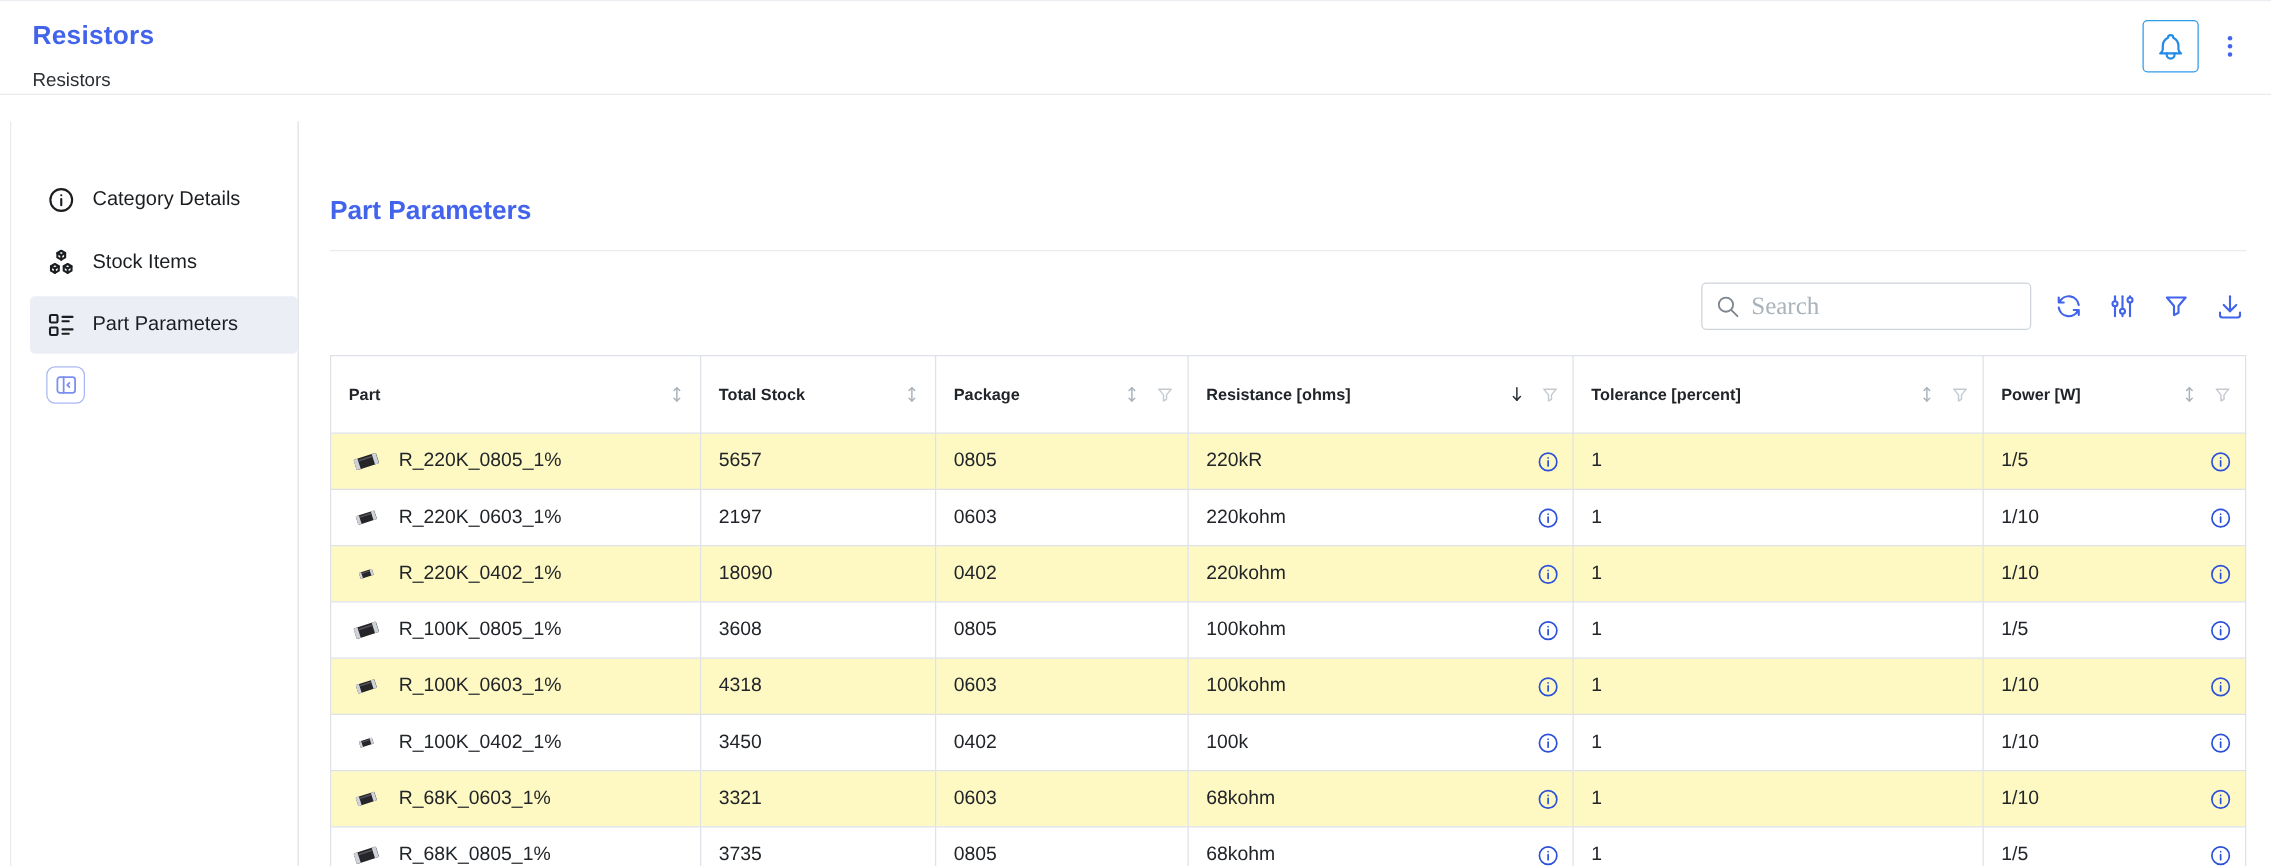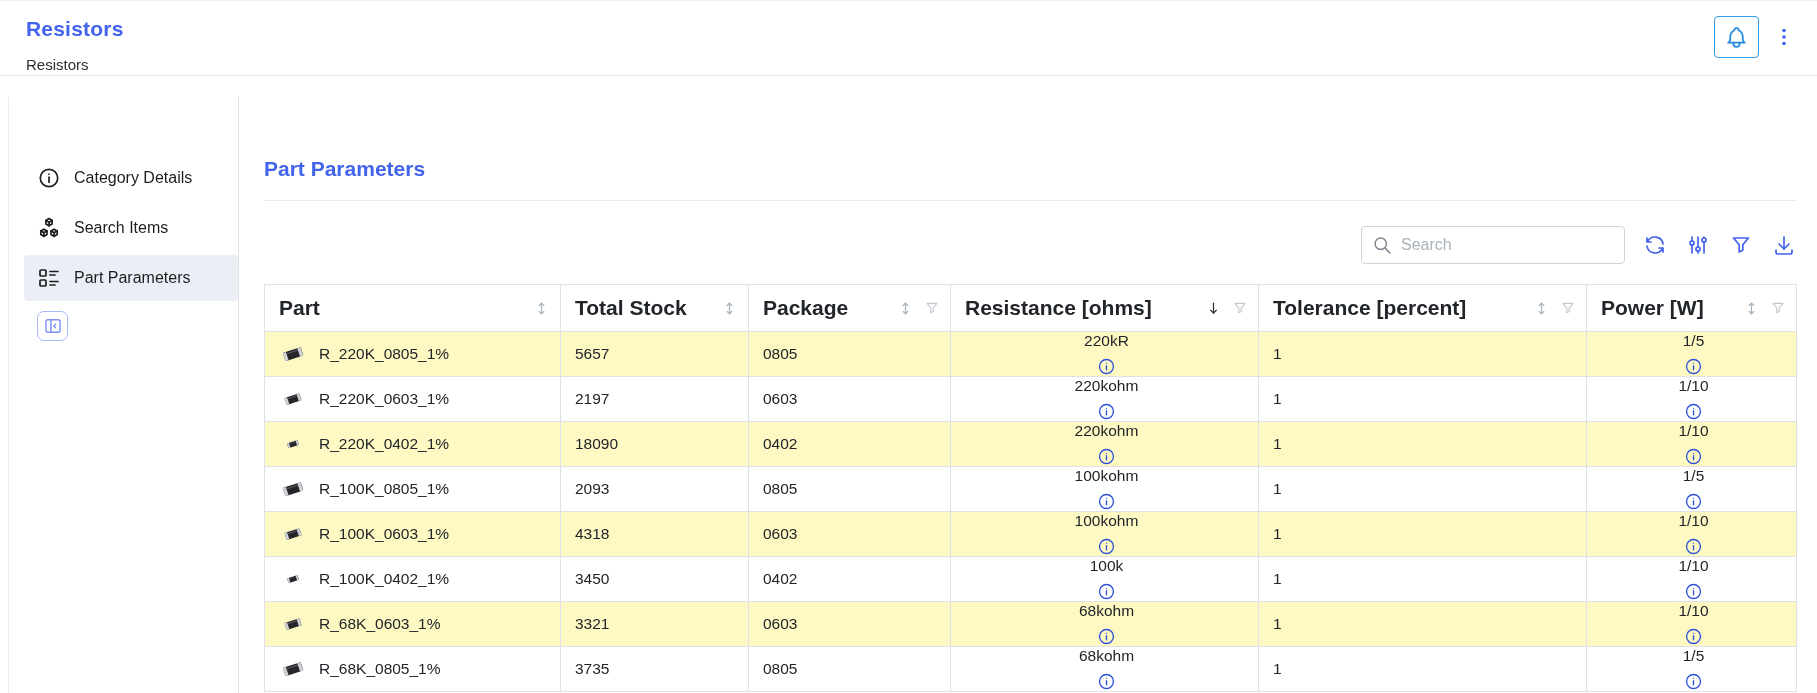--- a/index.html
+++ b/index.html
@@ -17,58 +17,58 @@
   .bell-btn { width:45px; height:42px; border:1px solid #2f9be8; border-radius:4px; background:#fff;
     display:flex; align-items:center; justify-content:center; color:var(--bell); cursor:pointer; }
   .kebab-btn { width:26px; height:42px; display:flex; align-items:center; justify-content:center;
     color:var(--primary); background:none; border:none; cursor:pointer; }
 
   
   .content { position:absolute; top:97px; left:8px; right:0; bottom:0;
     border-left:1px solid #e9ecef; display:flex; }
 
   
-  .sidebar { width:229px; flex:0 0 229px; padding-top:36px;margin-top:18px; }
+  .sidebar { width:229px; flex:0 0 229px; padding-top:36px; }
   .sidebar-item { display:flex; align-items:center; gap:13px; height:46px; margin:4px 0 4px 15px;
     padding:0 10px 0 13px; border-radius:4px; cursor:pointer; font-size:16px; color:#1b1e21; }
   .sidebar-item .ic { width:24px; height:24px; color:#1b1e21; flex:0 0 24px; }
   .sidebar-item.active { background:#eceef6; }
   .sidebar-collapse-btn { margin:10px 0 0 28px; width:31px; height:30px; border:1.5px solid #aab8f3;
     border-radius:7px; background:#fff; color:#7b8ff0; display:flex; align-items:center; justify-content:center; cursor:pointer; }
   .sidebar-rule { width:1px; background:#dee2e6; flex:0 0 1px; }
 
   
   .main { flex:1; padding:0 22px 0 25px; }
   .panel-title { padding-top:60px; font-size:21px; font-weight:bold; color:var(--primary); }
   .panel-divider { margin-top:19px; border:none; border-top:1px solid #e9ecef; }
 
   .toolbar-row { margin-top:25px; display:flex; justify-content:flex-end; align-items:center; gap:17px; }
   .search-box { width:264px; height:38px; border:1px solid #ced4da; border-radius:4px;
     display:flex; align-items:center; padding:0 10px; gap:8px; background:#fff; }
   .search-box .ic { color:#7d868e; width:21px; height:21px; flex:0 0 21px; }
-  .search-box input { border:none; outline:none; font-size:16px; width:100%; color:#7f1d1d;
-    font-family:Liberation Sans, sans-serif; background:transparent; }
+  .search-box input { border:none; outline:none; font-size:20px; width:100%; color:#7f1d1d;
+    font-family:Liberation Serif, serif; background:transparent; }
   .search-box input::placeholder { color:#aab2ba; }
   .tool-btn { background:none; border:none; color:var(--primary); width:26px; height:26px;
     display:flex; align-items:center; justify-content:center; cursor:pointer; }
   .tool-btn .ic { width:24px; height:24px; }
 
   
   table.params { margin-top:20px; width:100%; border-collapse:collapse; table-layout:fixed; }
   table.params th, table.params td { border:1px solid #dee2e6; overflow:hidden; white-space:nowrap; }
-  table.params th { height:47px; font-size:21px; font-weight:bold; text-align:left; padding:0 10px 0 14px;
+  table.params th { height:62px; font-size:13px; font-weight:bold; text-align:left; padding:0 10px 0 14px;
     background:#fff; cursor:pointer; }
   table.params td { height:45px; font-size:15.5px; padding:0 10px 0 14px; }
   tr.striped td { background:#fef9c3; }
   .th-inner { display:flex; align-items:center; }
   .th-icons { margin-left:auto; display:flex; align-items:center; gap:10px; }
   .sort-ic { width:17px; height:17px; color:#aab2ba; }
   .sort-ic.desc { color:#2b3035; }
   .funnel-ic { width:16px; height:16px; color:#c3c9cf; }
-  .cell-flex { display:flex; align-items:center; height:100%;flex-direction:column; }
+  .cell-flex { display:flex; align-items:center; height:100%; }
   .cell-flex .val { flex:1; }
   .info-ic { width:19px; height:19px; color:var(--info); flex:0 0 19px; cursor:pointer; }
   .part-cell { display:flex; align-items:center; gap:13px; height:100%; }
   .thumb { width:27px; height:27px; flex:0 0 27px; display:flex; align-items:center; justify-content:center; cursor:pointer; }
 </style>
 </head>
 <body>
 
 <header class="app-header">
   <div class="app-title">Resistors</div>
@@ -111,21 +111,21 @@
           <span class="ic">
             <svg class="stroke-ic" viewBox="0 0 24 24" width="24" height="24" stroke-width="1.5">
               <path d="M12 2.6l3.1 1.8v3.5L12 9.7 8.9 7.9V4.4z"></path>
               <path d="M8.9 4.4l3.1 1.8 3.1-1.8M12 6.2v3.5"></path>
               <path d="M6.9 13.2L10 15v3.5l-3.1 1.8-3.1-1.8V15z"></path>
               <path d="M3.8 15l3.1 1.8L10 15M6.9 16.8v3.5"></path>
               <path d="M17.1 13.2l3.1 1.8v3.5l-3.1 1.8L14 18.5V15z"></path>
               <path d="M14 15l3.1 1.8 3.1-1.8M17.1 16.8v3.5"></path>
             </svg>
           </span>
-    <span>Search Items</span>
+    <span>Stock Items</span>
         </div>
         <div class="sidebar-item active">
           <span class="ic">
             <svg class="stroke-ic" viewBox="0 0 24 24" width="24" height="24" stroke-width="1.7">
               <path d="M13 5.5h8"></path>
               <path d="M13 9h5"></path>
               <path d="M13 15.5h8"></path>
               <path d="M13 19h5"></path>
               <rect x="3" y="4" width="6" height="6" rx="1"></rect>
               <rect x="3" y="14" width="6" height="6" rx="1"></rect>
@@ -461,21 +461,21 @@
                       <rect x="2.6" y="7.8" width="18.8" height="8.8" rx="1" fill="#26262a"></rect>
                       <rect x="2.6" y="7.8" width="3.3" height="8.8" fill="#cfd2d6"></rect>
                       <rect x="17.9" y="7.8" width="3.3" height="8.8" fill="#cfd2d6"></rect>
                       <rect x="6.5" y="9.1" width="11" height="1.3" fill="#53535a"></rect>
                     </g>
                   </svg>
                 </span>
         <span>R_100K_0805_1%</span>
               </span>
             </td>
-     <td>2093</td>
+     <td>3608</td>
      <td>0805</td>
      <td>
               <span class="cell-flex">
         <span class="val">100kohm</span>
         <span class="info-ic">
                   <svg class="stroke-ic" viewBox="0 0 24 24" width="19" height="19" stroke-width="2">
                     <circle cx="12" cy="12" r="8.8"></circle>
                     <path d="M12 8h.01"></path>
                     <path d="M12 11v5.2"></path>
                   </svg>

